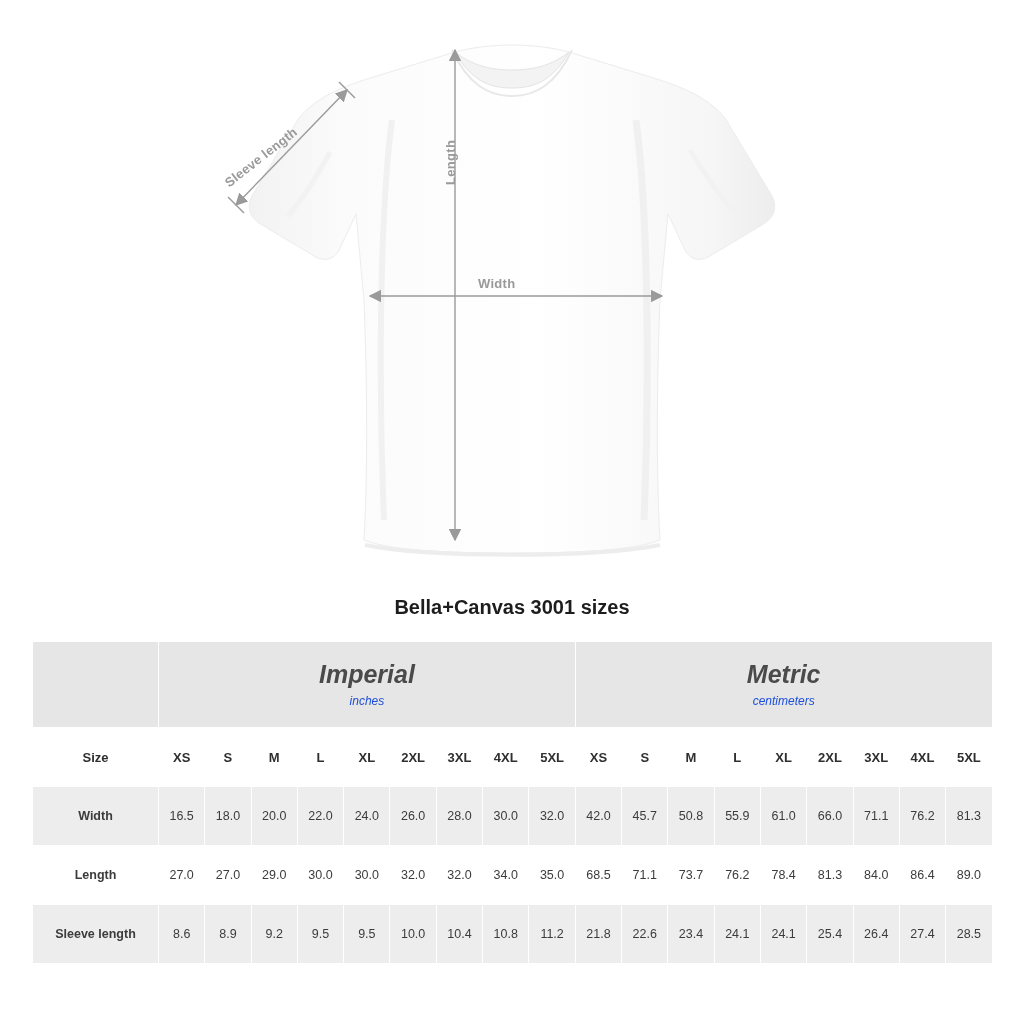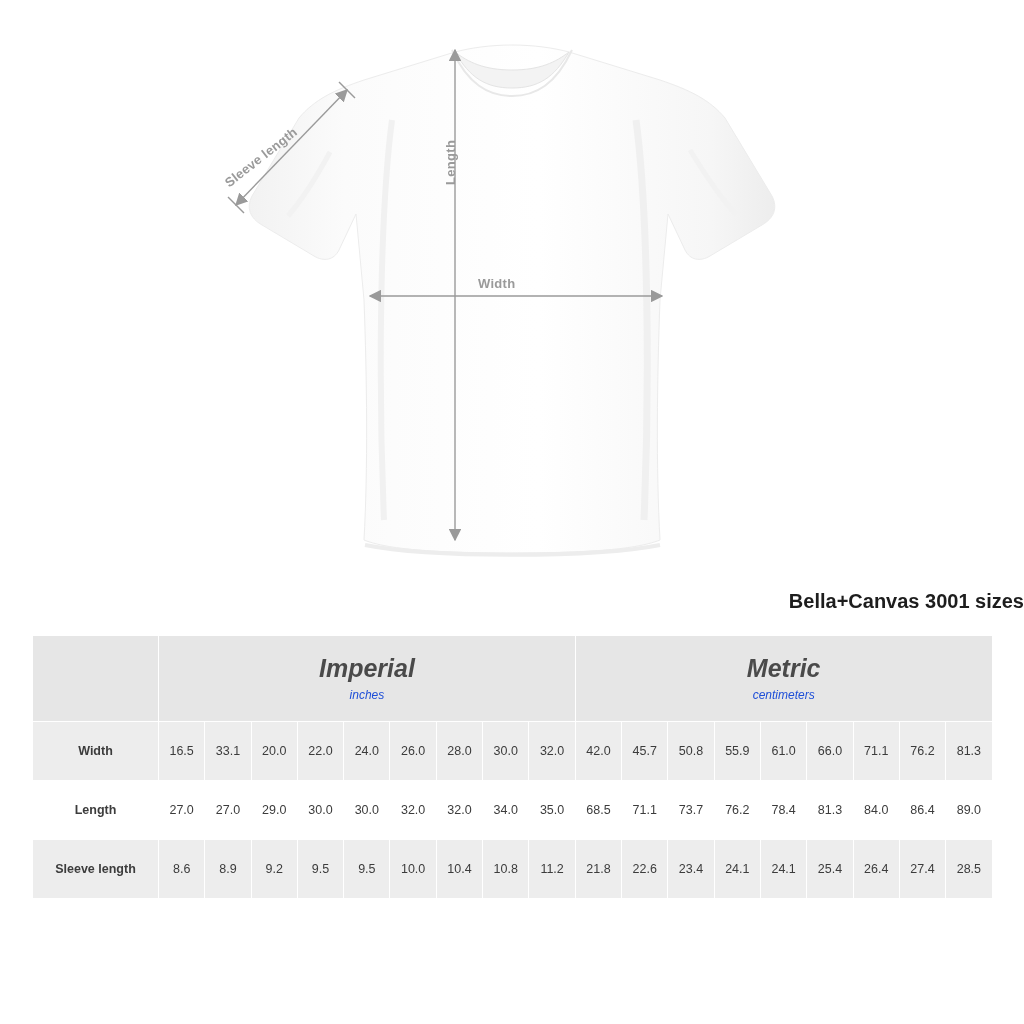--- a/index.html
+++ b/index.html
@@ -41,22 +41,22 @@
     transform-origin: left top;
   }
   .lbl-sleeve {
     left: 231px; top: 175px;
     transform: rotate(-38deg);
     transform-origin: left bottom;
   }
 
   
   .titleblock {
-    text-align: right;
-    margin-top: 10px;
+    text-align: center;
+    margin-top: 16px;
   }
   .chart-title {
     font-size: 20px;
     font-weight: bold;
     color: #1d1d1d;
     margin: 0;
   }
   .chart-note {
     font-size: 12.5px;
     font-style: italic;
@@ -222,24 +222,45 @@
             <td class="corner-cell unit-head"></td>
             <td class="unit-head" colspan="9">
               <span class="u-name">Imperial</span>
               <span class="u-sub">inches</span>
             </td>
             <td class="unit-head" colspan="9">
               <span class="u-name">Metric</span>
               <span class="u-sub">centimeters</span>
             </td>
           </tr>
+          <tr class="head-row">
+            <td class="rowlabel">Size</td>
+            <td>XS</td>
+            <td>S</td>
+            <td>M</td>
+            <td>L</td>
+            <td>XL</td>
+            <td>2XL</td>
+            <td>3XL</td>
+            <td>4XL</td>
+            <td>5XL</td>
+            <td>XS</td>
+            <td>S</td>
+            <td>M</td>
+            <td>L</td>
+            <td>XL</td>
+            <td>2XL</td>
+            <td>3XL</td>
+            <td>4XL</td>
+            <td>5XL</td>
+          </tr>
           <tr class="shade">
             <td class="rowlabel">Width</td>
             <td>16.5</td>
-            <td>33.1</td>
+            <td>18.0</td>
             <td>20.0</td>
             <td>22.0</td>
             <td>24.0</td>
             <td>26.0</td>
             <td>28.0</td>
             <td>30.0</td>
             <td>32.0</td>
             <td>42.0</td>
             <td>45.7</td>
             <td>50.8</td>

